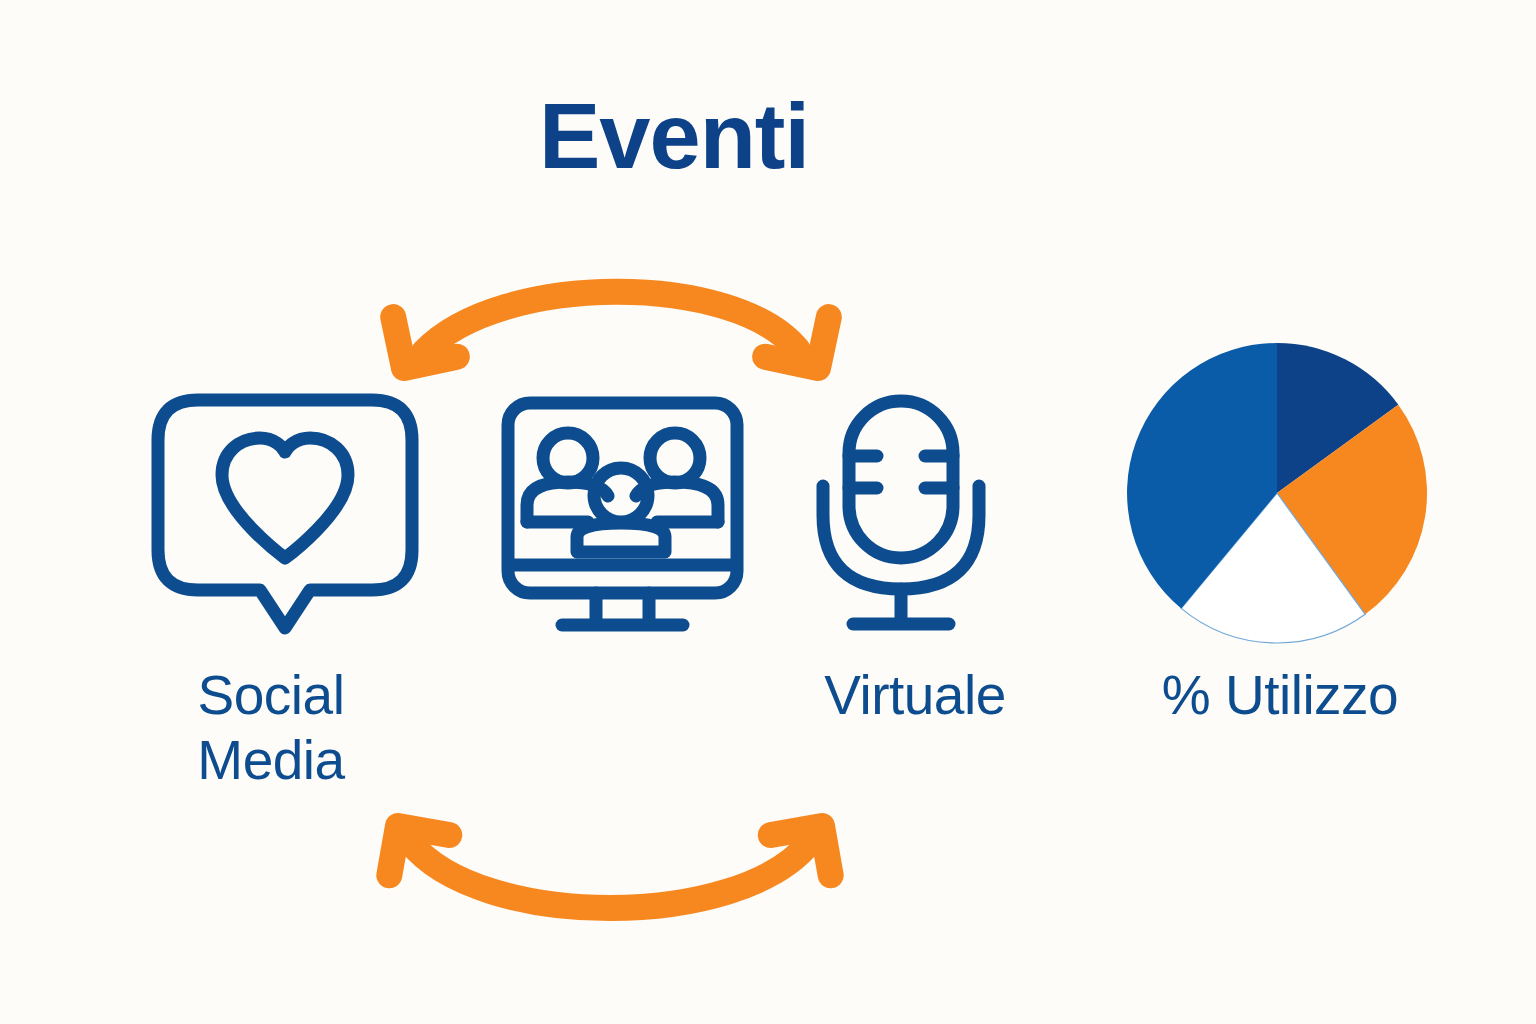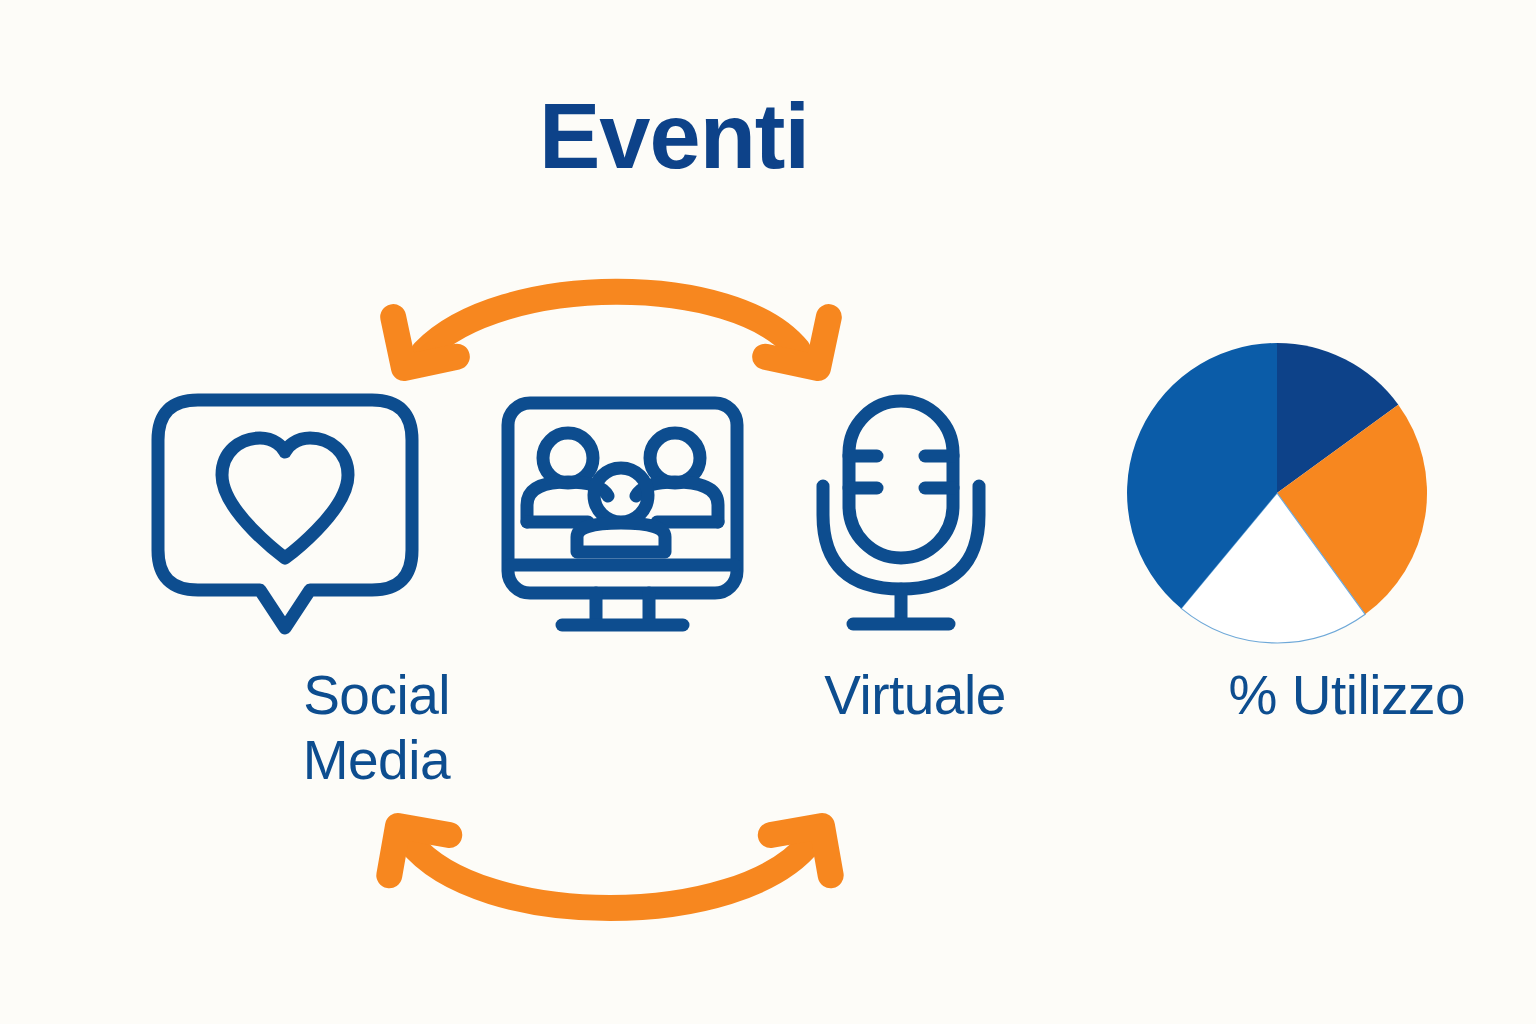--- a/index.html
+++ b/index.html
@@ -88,21 +88,21 @@
         <path d="M 135 168
                  C 135 168 72 122 72 85
                  C 72 62 90 48 110 48
                  C 124 48 133 57 135 62
                  C 137 57 146 48 160 48
                  C 180 48 198 62 198 85
                  C 198 122 135 168 135 168 Z"></path>
       </g>
     </svg>
   </div>
-  <div class="label" style="left:120px; top:663px; width:330px;text-align:right;">Social
+  <div class="label" style="left:106px; top:663px; width:330px;">Social
 Media</div>
 
   <div class="icon-block" style="left:500px; top:395px; width:245px; height:245px;">
     <svg width="245" height="245" viewBox="0 0 245 245">
       <g fill="none" stroke="#0d4d8f" stroke-width="13" stroke-linecap="round" stroke-linejoin="round">
 
         <rect x="8" y="8" width="229" height="190" rx="22"></rect>
         <line x1="10" y1="170" x2="235" y2="170"></line>
 
         <path d="M 96 198 L 96 228 M 149 198 L 149 228"></path>
@@ -145,15 +145,15 @@
         <path d="M 160 160 L 160 10 A 150 150 0 0 1 281.3 71.7 Z" fill="#0d4289"></path>
 
         <path d="M 160 160 L 281.3 71.7 A 150 150 0 0 1 248.2 281.3 Z" fill="#f7871f"></path>
 
         <path d="M 160 160 L 248.2 281.3 A 150 150 0 0 1 64.2 275.4 Z" fill="#ffffff" stroke="#6ea8d8" stroke-width="1.2"></path>
 
         <path d="M 160 160 L 64.2 275.4 A 150 150 0 0 1 160 10 Z" fill="#0b5ca8"></path>
       </g>
     </svg>
   </div>
-  <div class="label" style="left:1095px; top:663px; width:370px;text-align:right;">% Utilizzo</div>
+  <div class="label" style="left:1095px; top:663px; width:370px;">% Utilizzo</div>
 
 </div>
 
 </body></html>

